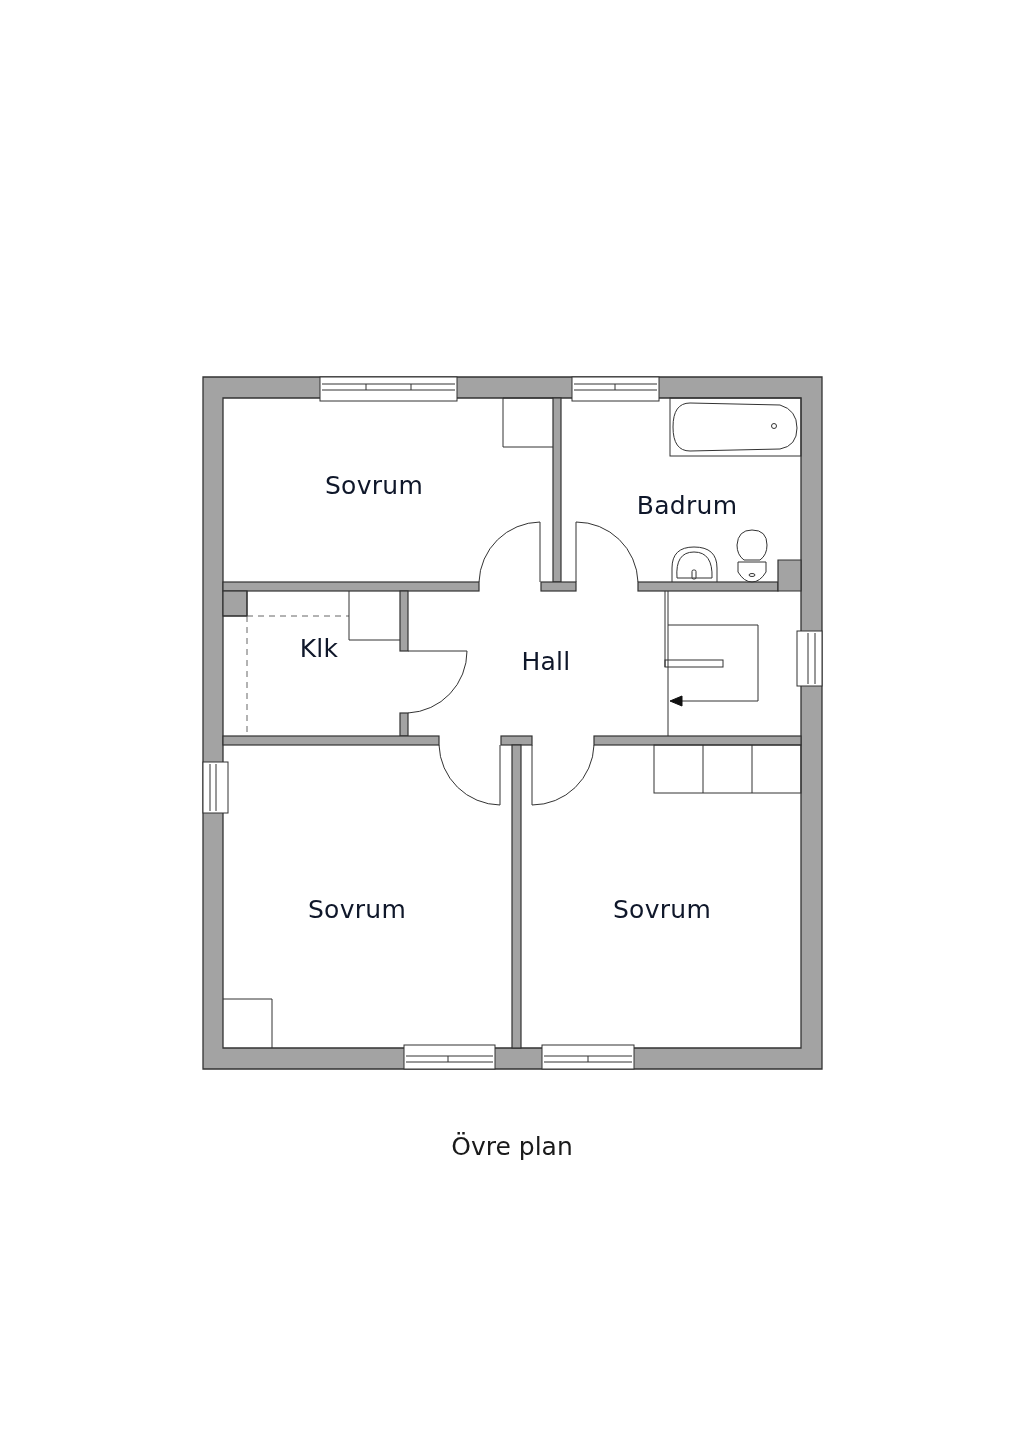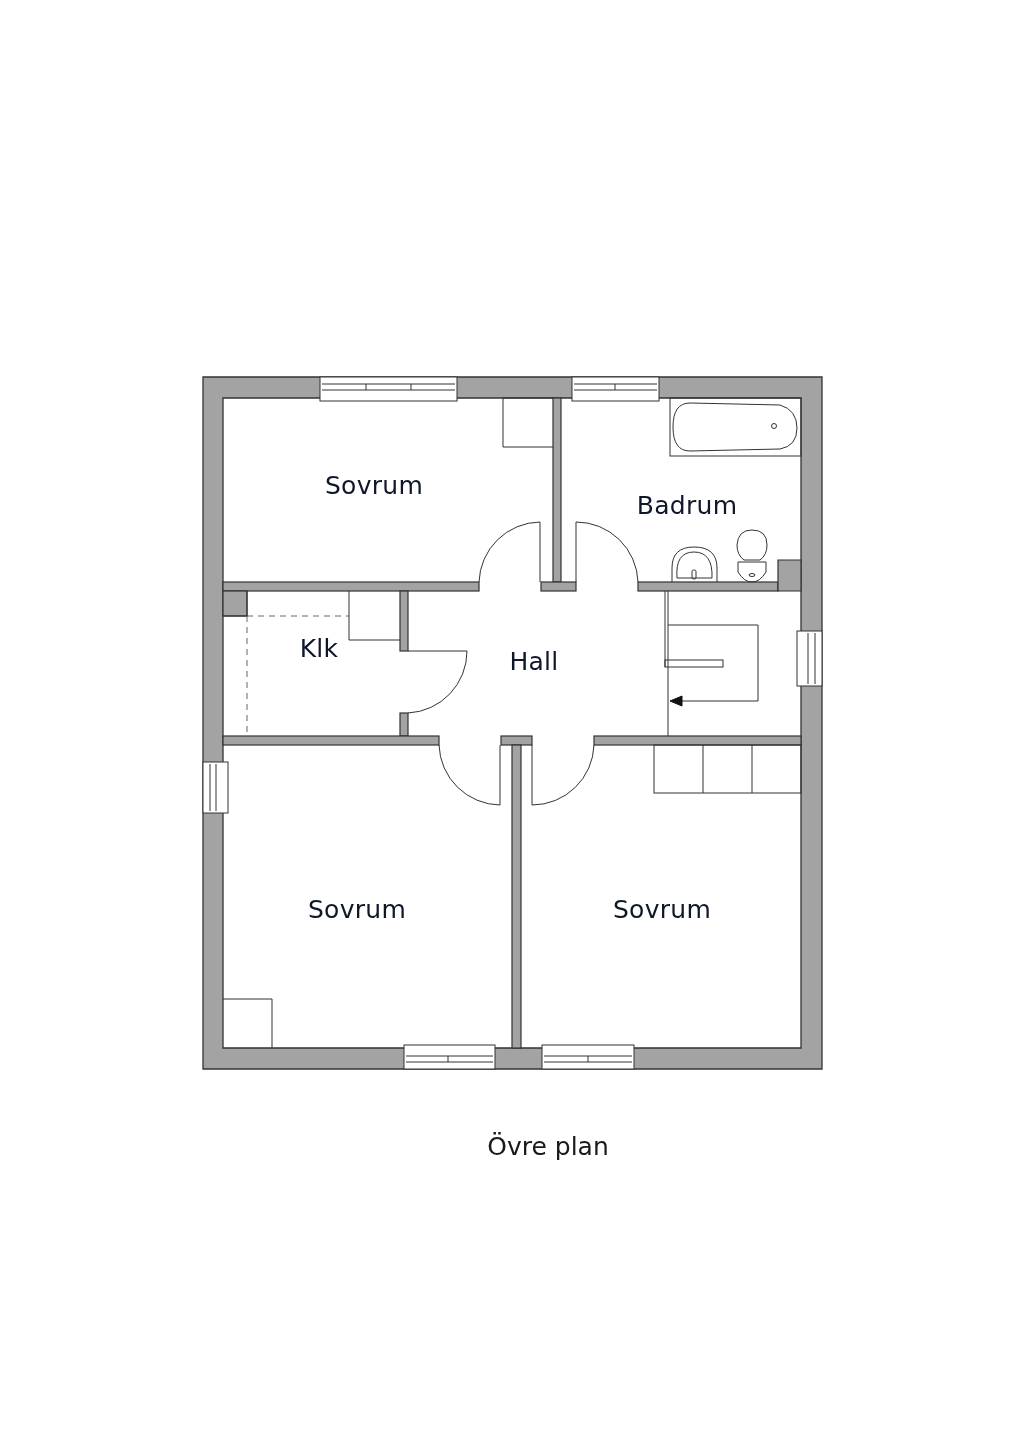--- a/index.html
+++ b/index.html
@@ -15,21 +15,20 @@
       letter-spacing: 0.3px;
     }
     .plan-title {
       position: absolute;
       left: 512px; top: 1146px;
       transform: translate(-50%, -50%);
       font-family: "DejaVu Sans", sans-serif;
       font-size: 25px;
       color: #1a1a1a;
       white-space: nowrap;
-      margin-left: 36px;
     }
   </style>
 </head>
 <body>
 
 <svg class="plan" viewBox="0 0 1024 1448" xmlns="http://www.w3.org/2000/svg">
   <g stroke="#333" stroke-width="1.3" fill="#a3a3a3">
 
     <path d="M203,377 H822 V1069 H203 Z M223,398 V1048 H801 V398 Z" fill-rule="evenodd"></path>
   </g>
@@ -140,17 +139,17 @@
     <line x1="703" y1="745" x2="703" y2="793"></line>
     <line x1="752" y1="745" x2="752" y2="793"></line>
 
     <polyline points="223,999 272,999 272,1048"></polyline>
   </g>
 </svg>
 
 <div class="room-label" style="left:374px; top:485px;">Sovrum</div>
 <div class="room-label" style="left:687px; top:485px;margin-top:20px;">Badrum</div>
 <div class="room-label" style="left:319px; top:648px;">Klk</div>
-<div class="room-label" style="left:534px; top:661px;">Hall</div>
+<div class="room-label" style="left:546px; top:661px;">Hall</div>
 <div class="room-label" style="left:357px; top:909px;">Sovrum</div>
 <div class="room-label" style="left:662px; top:909px;">Sovrum</div>
 
 <div class="plan-title">Övre plan</div>
 
 </body></html>

